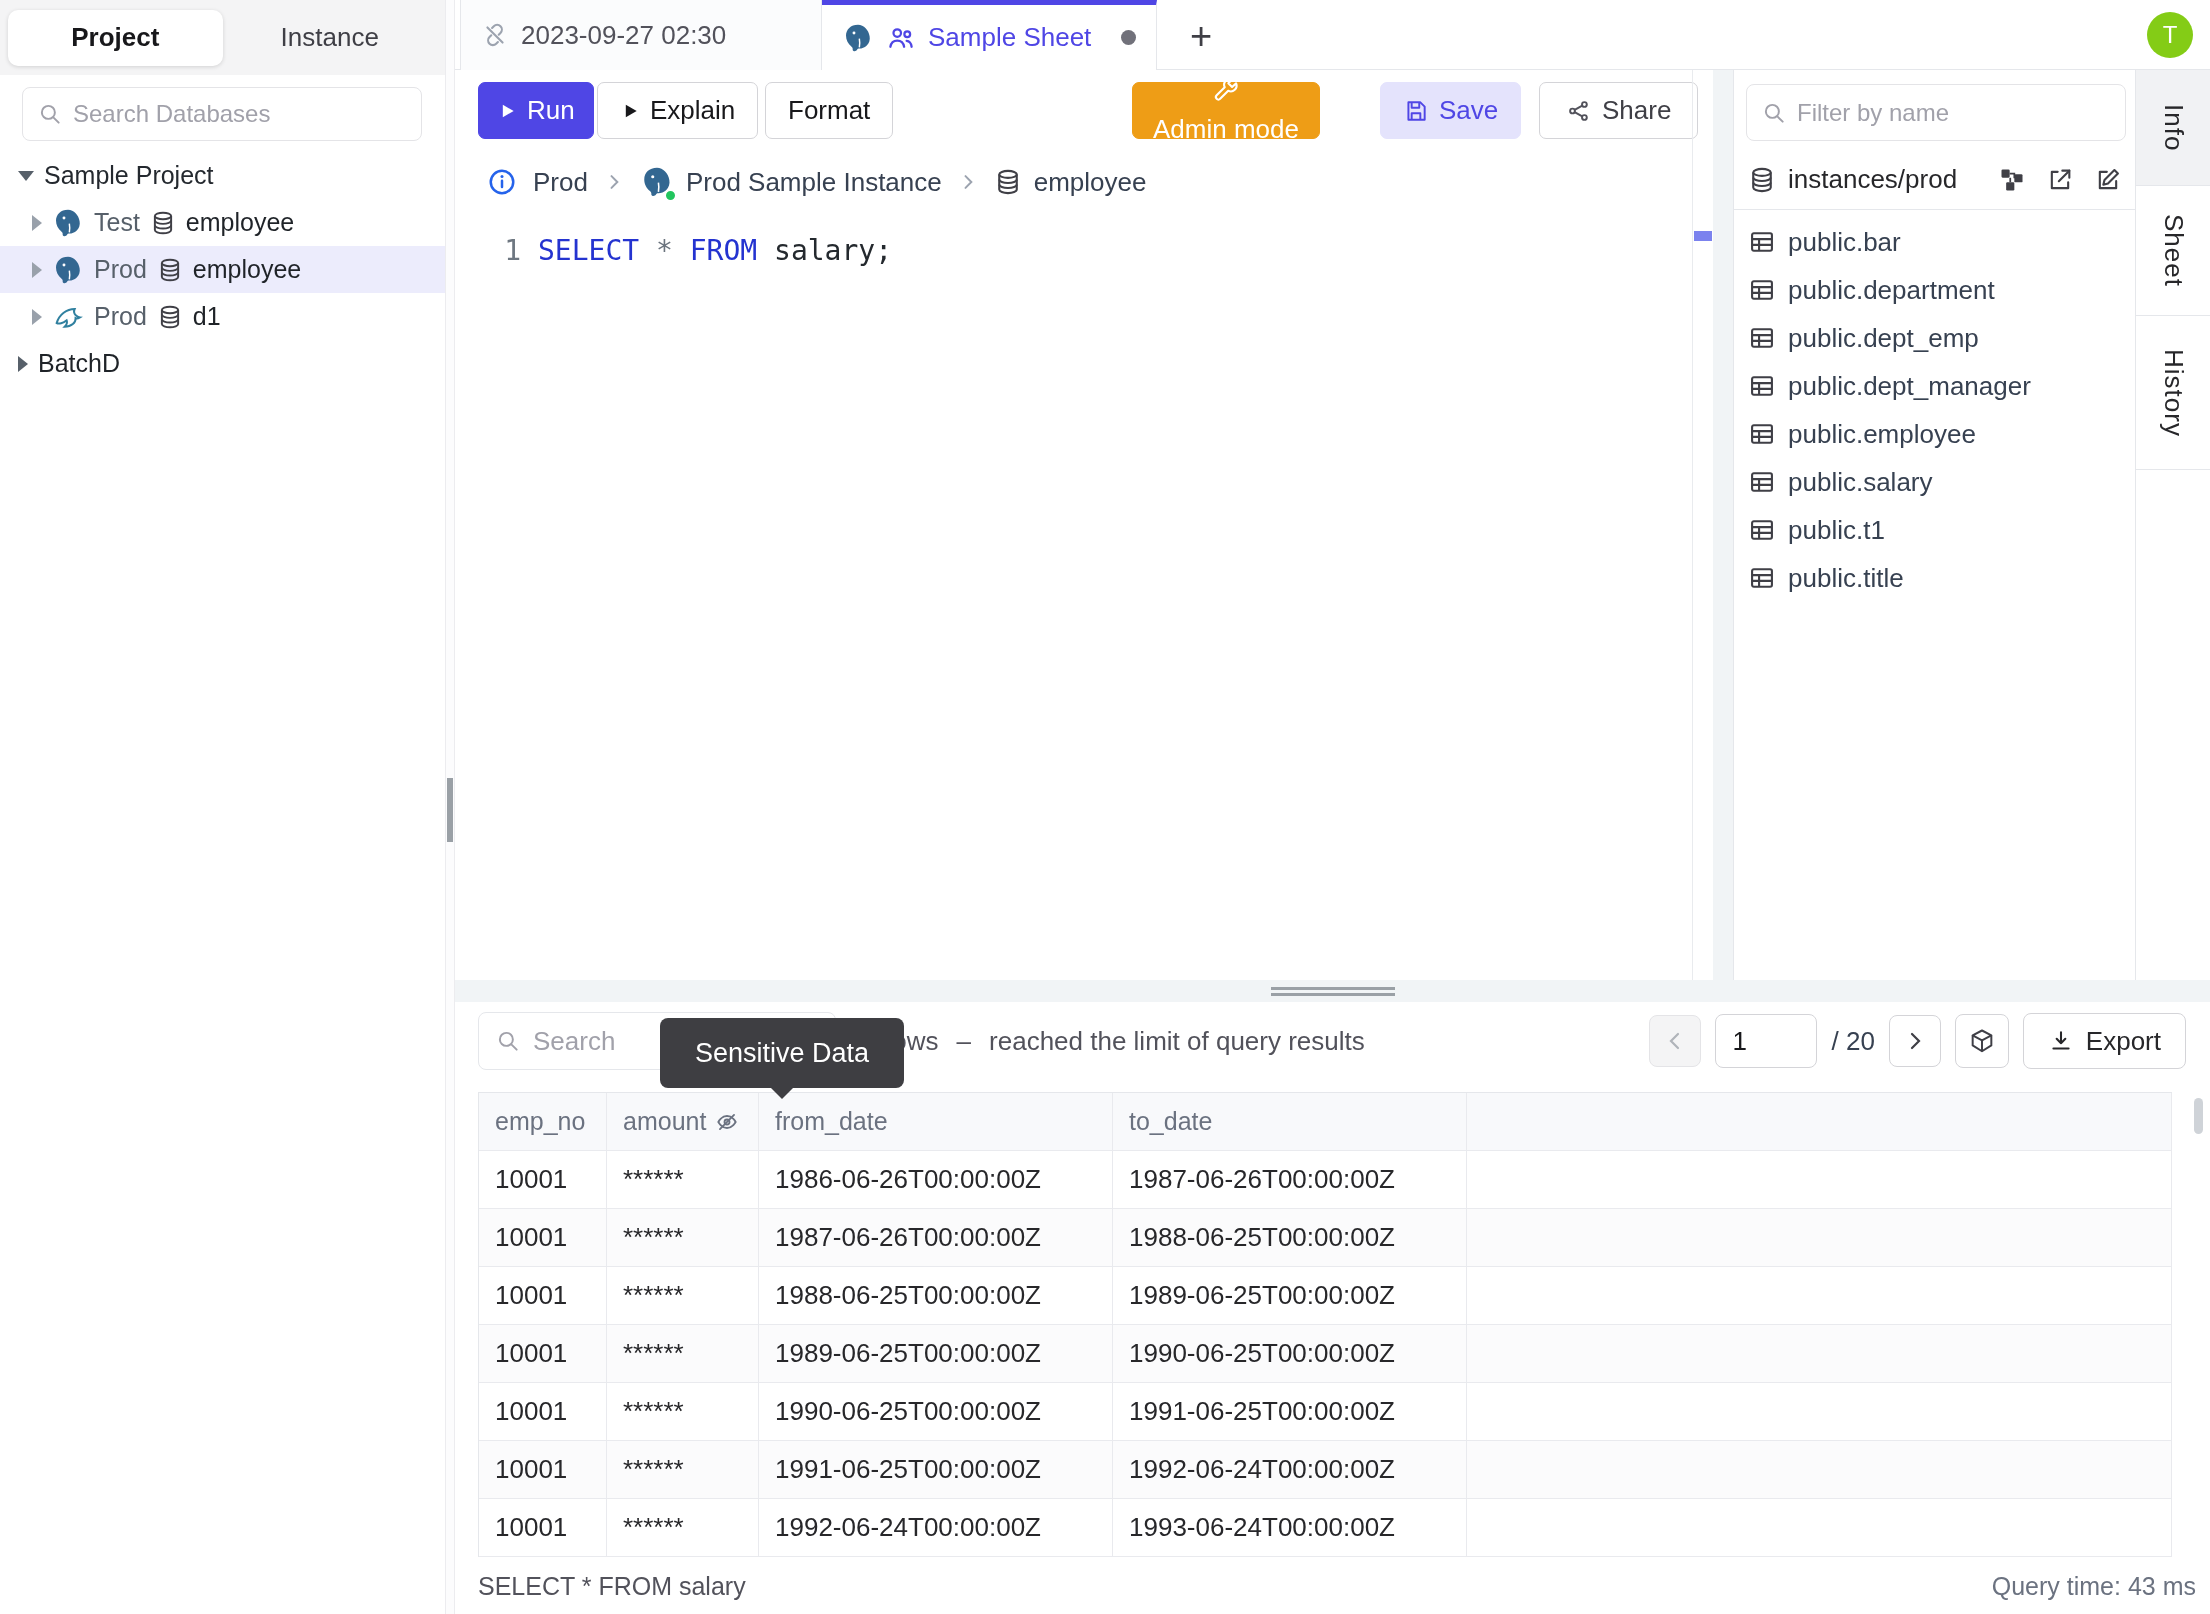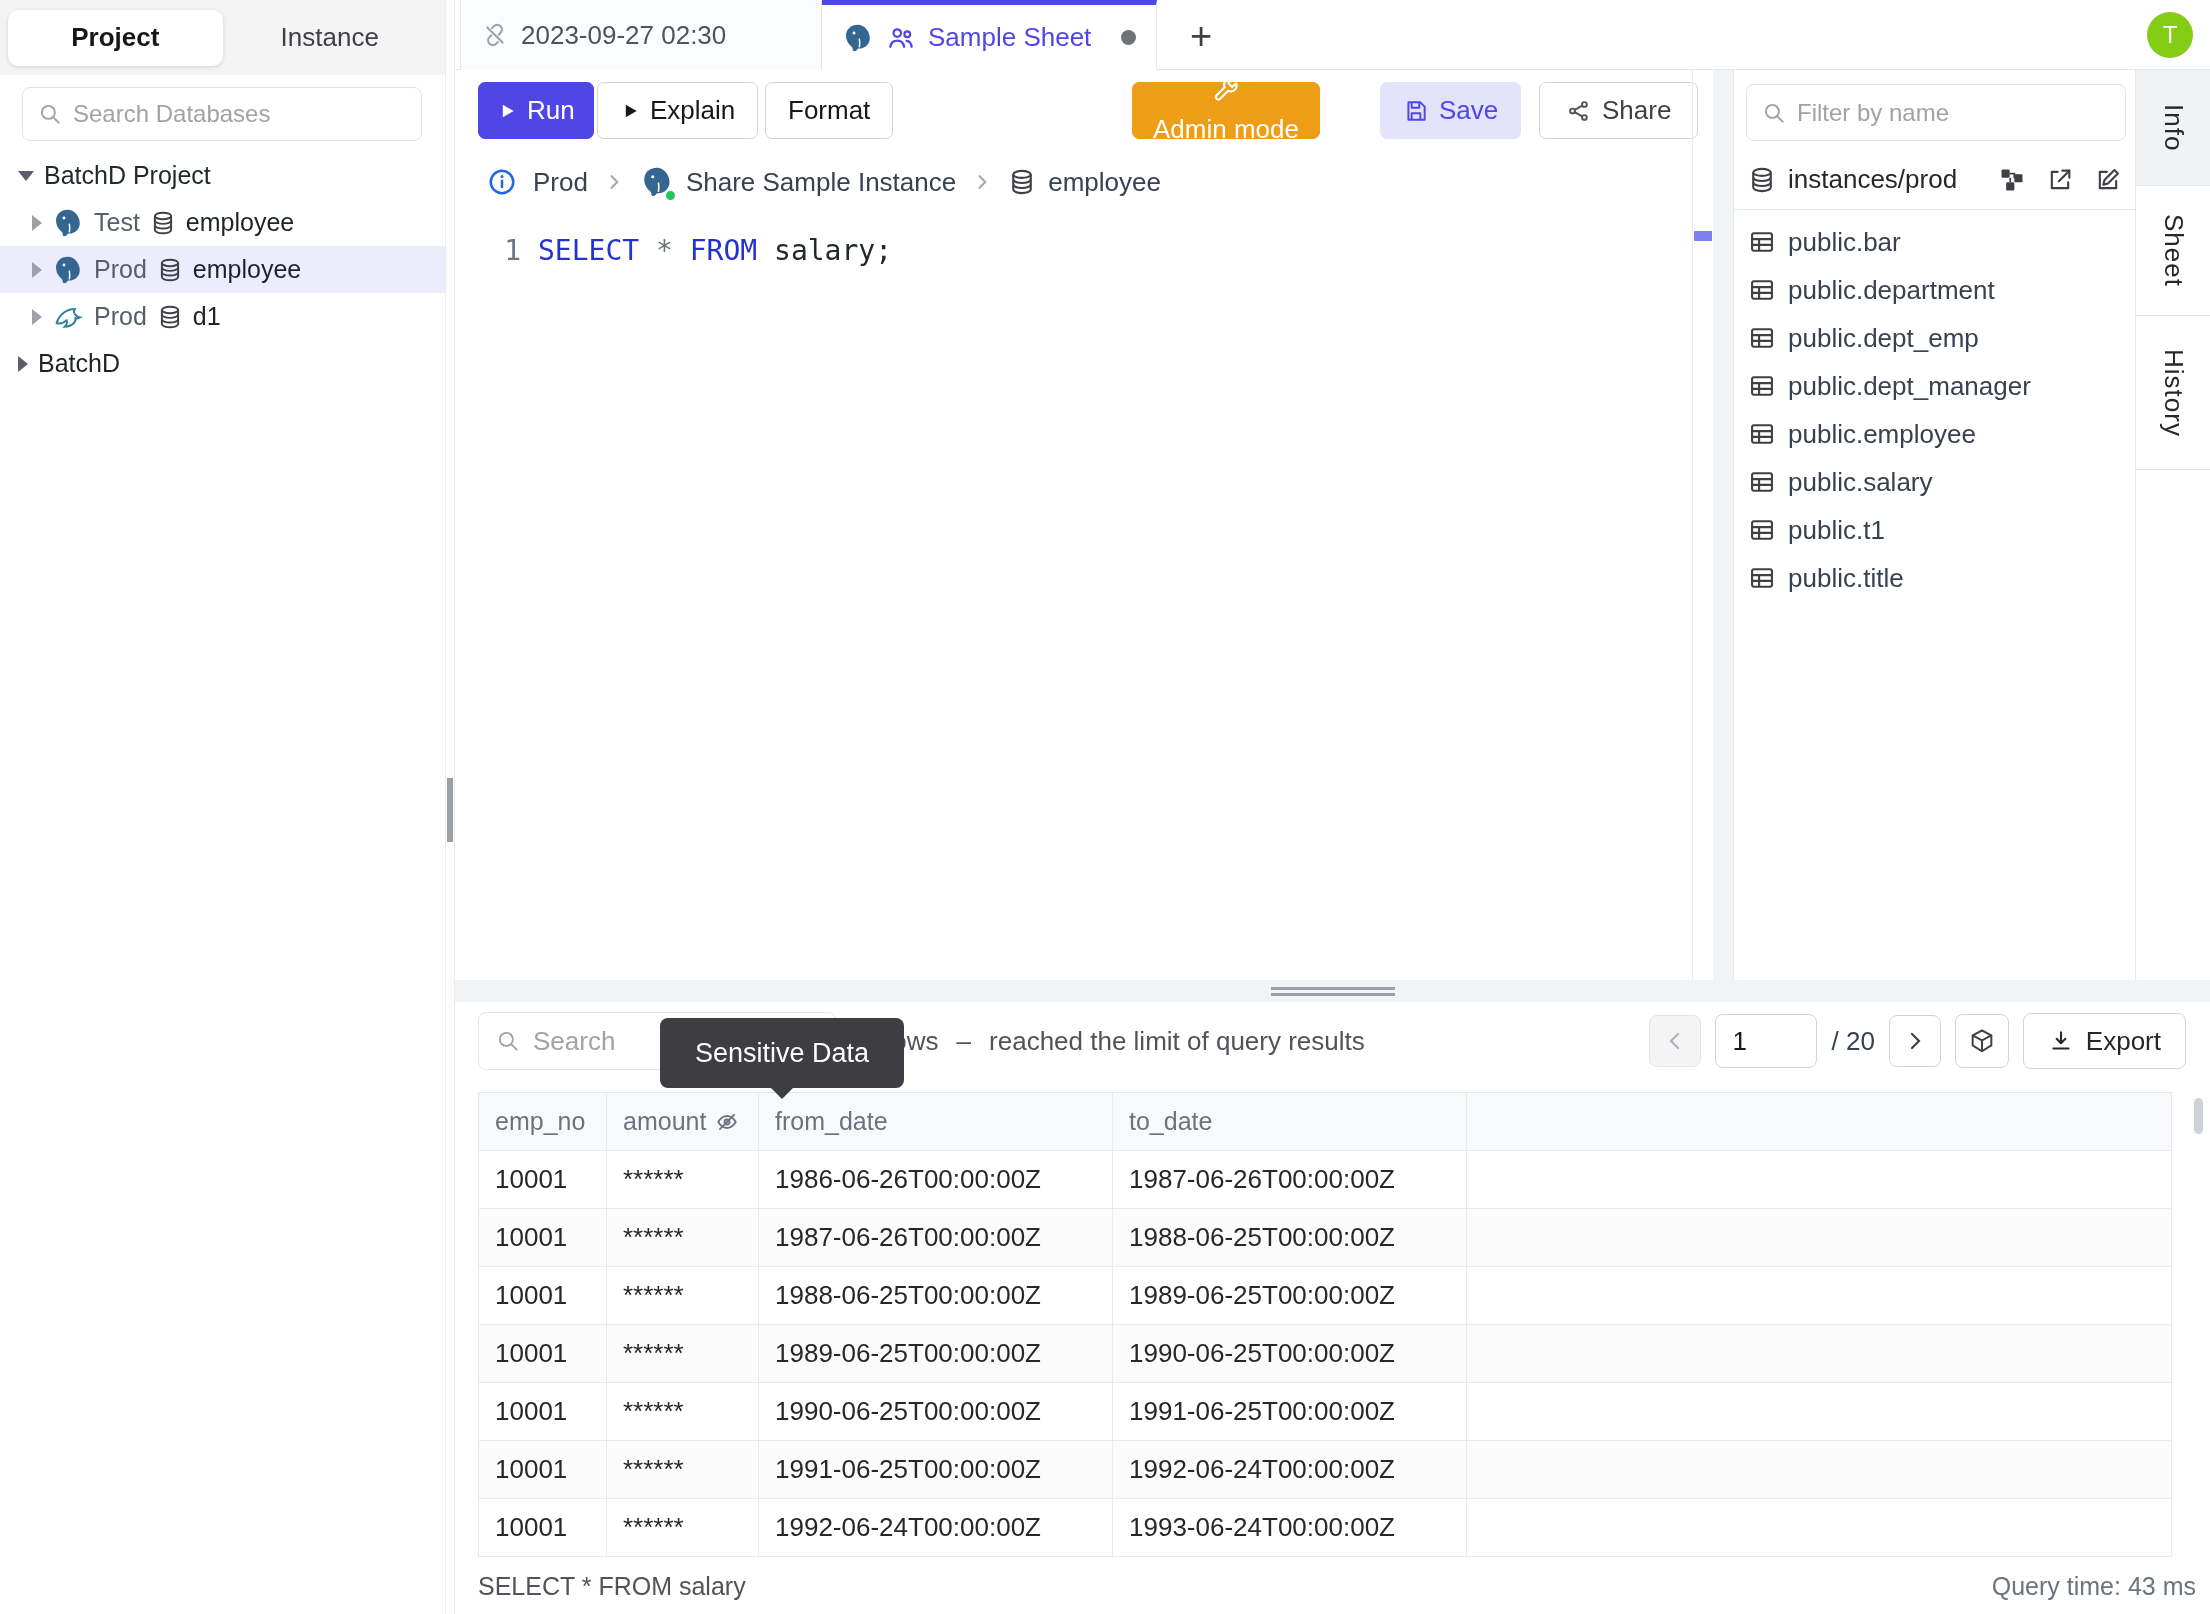--- a/index.html
+++ b/index.html
@@ -128,21 +128,21 @@
     <div class="search-box">
       <svg class="ic" width="26" height="26" viewBox="0 0 24 24" fill="none" stroke="#a1a1aa" stroke-width="1.8" stroke-linecap="round">
           <circle cx="10.5" cy="10.5" r="6"></circle>
           <path d="M15.3 15.3 20 20"></path>
         </svg>
       <input placeholder="Search Databases" style="">
     </div>
     <div class="tree">
       <div class="trow lvl0">
         <span class="tri-d"></span>
-        <span class="proj-label">BatchD Project</span>
+        <span class="proj-label">Sample Project</span>
       </div>
       <div class="trow lvl1">
         <span class="tri-r"></span>
         <svg class="ic" width="32" height="32" viewBox="0 0 24 24">
             <path fill="#336791" d="M12 2C6.5 2 3 5.6 3 10.2c0 3.4 1.6 6.3 4 8.1.8.6 1.1 1.3 1 2.2-.1.7.4 1.3 1.1 1.4.9.1 1.9-.4 2.3-1.2.2-.5.7-.8 1.2-.8 2.1.1 4.2-.6 5.8-2.1 2-1.8 2.8-4.6 2.3-7.2C20 6 16.4 2 12 2z"></path>
             <circle cx="9" cy="8.3" r="1.1" fill="#fff"></circle>
             <path d="M13 19c.4-2.2.4-4.4 0-6.6" stroke="#fff" stroke-width="1.1" fill="none"></path>
           </svg>
         <span class="env-label">Test</span>
         <svg class="ic" width="26" height="26" viewBox="0 0 24 24" fill="none" stroke="#3f3f46" stroke-width="1.8">
@@ -278,21 +278,21 @@
       </svg>
     <span class="crumb">
       <span class="pg-wrap">
         <svg width="34" height="34" viewBox="0 0 24 24">
             <path fill="#336791" d="M12 2C6.5 2 3 5.6 3 10.2c0 3.4 1.6 6.3 4 8.1.8.6 1.1 1.3 1 2.2-.1.7.4 1.3 1.1 1.4.9.1 1.9-.4 2.3-1.2.2-.5.7-.8 1.2-.8 2.1.1 4.2-.6 5.8-2.1 2-1.8 2.8-4.6 2.3-7.2C20 6 16.4 2 12 2z"></path>
             <circle cx="9" cy="8.3" r="1.1" fill="#fff"></circle>
             <path d="M13 19c.4-2.2.4-4.4 0-6.6" stroke="#fff" stroke-width="1.1" fill="none"></path>
           </svg>
         <span class="status-dot"></span>
       </span>
-      <span>Share Sample Instance</span>
+      <span>Prod Sample Instance</span>
     </span>
     <svg class="ic" width="20" height="20" viewBox="0 0 24 24" fill="none" stroke="#9ca3af" stroke-width="2.4" stroke-linecap="round">
         <path d="M9 5l7 7-7 7"></path>
       </svg>
     <span class="crumb">
       <svg width="28" height="28" viewBox="0 0 24 24" fill="none" stroke="#3f3f46" stroke-width="1.8">
           <ellipse cx="12" cy="5.5" rx="7.5" ry="3"></ellipse>
           <path d="M4.5 5.5v4.3c0 1.7 3.4 3 7.5 3s7.5-1.3 7.5-3V5.5"></path>
           <path d="M4.5 9.8v4.3c0 1.7 3.4 3 7.5 3s7.5-1.3 7.5-3V9.8"></path>
           <path d="M4.5 14.1v4.4c0 1.7 3.4 3 7.5 3s7.5-1.3 7.5-3v-4.4"></path>

